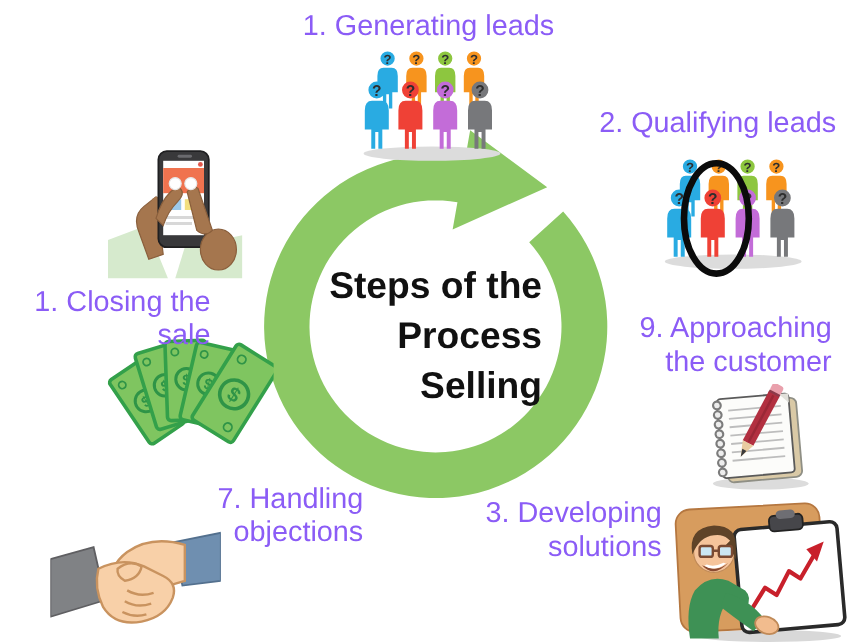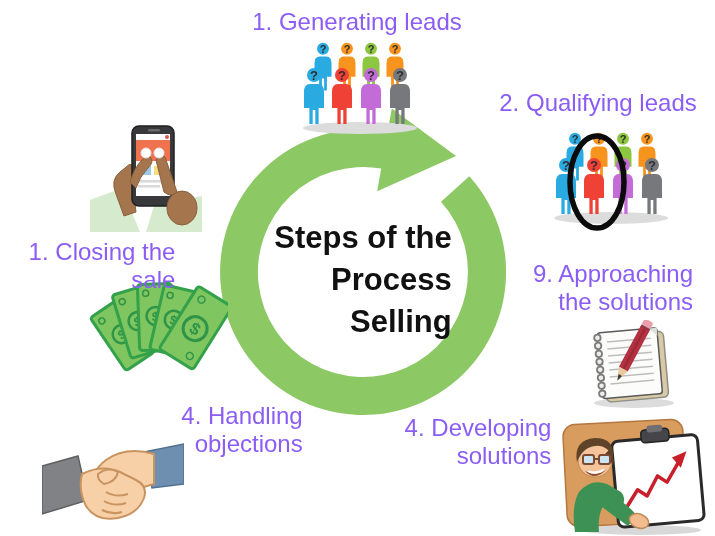--- a/index.html
+++ b/index.html
@@ -70,28 +70,28 @@
   </div>
 
   <div class="label" style="left:357px; top:8px;">
     <div>1. Generating leads</div>
   </div>
   <div class="label" style="left:598px; top:89px;">
     <div>2. Qualifying leads</div>
   </div>
   <div class="label" style="left:613px; top:260px;">
     <div>9. Approaching</div>
-    <div>the solutions</div>
+    <div>the customer</div>
   </div>
   <div class="label" style="left:478px; top:414px;">
-    <div>4. Developing</div>
+    <div>3. Developing</div>
     <div>solutions</div>
   </div>
   <div class="label" style="left:242px; top:402px;">
-    <div>4. Handling</div>
+    <div>7. Handling</div>
     <div>objections</div>
   </div>
   <div class="label" style="left:102px; top:238px;">
     <div>1. Closing the</div>
     <div>sale</div>
   </div>
 
   <svg class="icon" style="left:297px; top:40px;" width="126" height="95" viewBox="0 0 126 95">
     <defs>
       <path id="pp1" d="M-7,8 a7,7 0 1 0 14,0 a7,7 0 1 0 -14,0 Z

